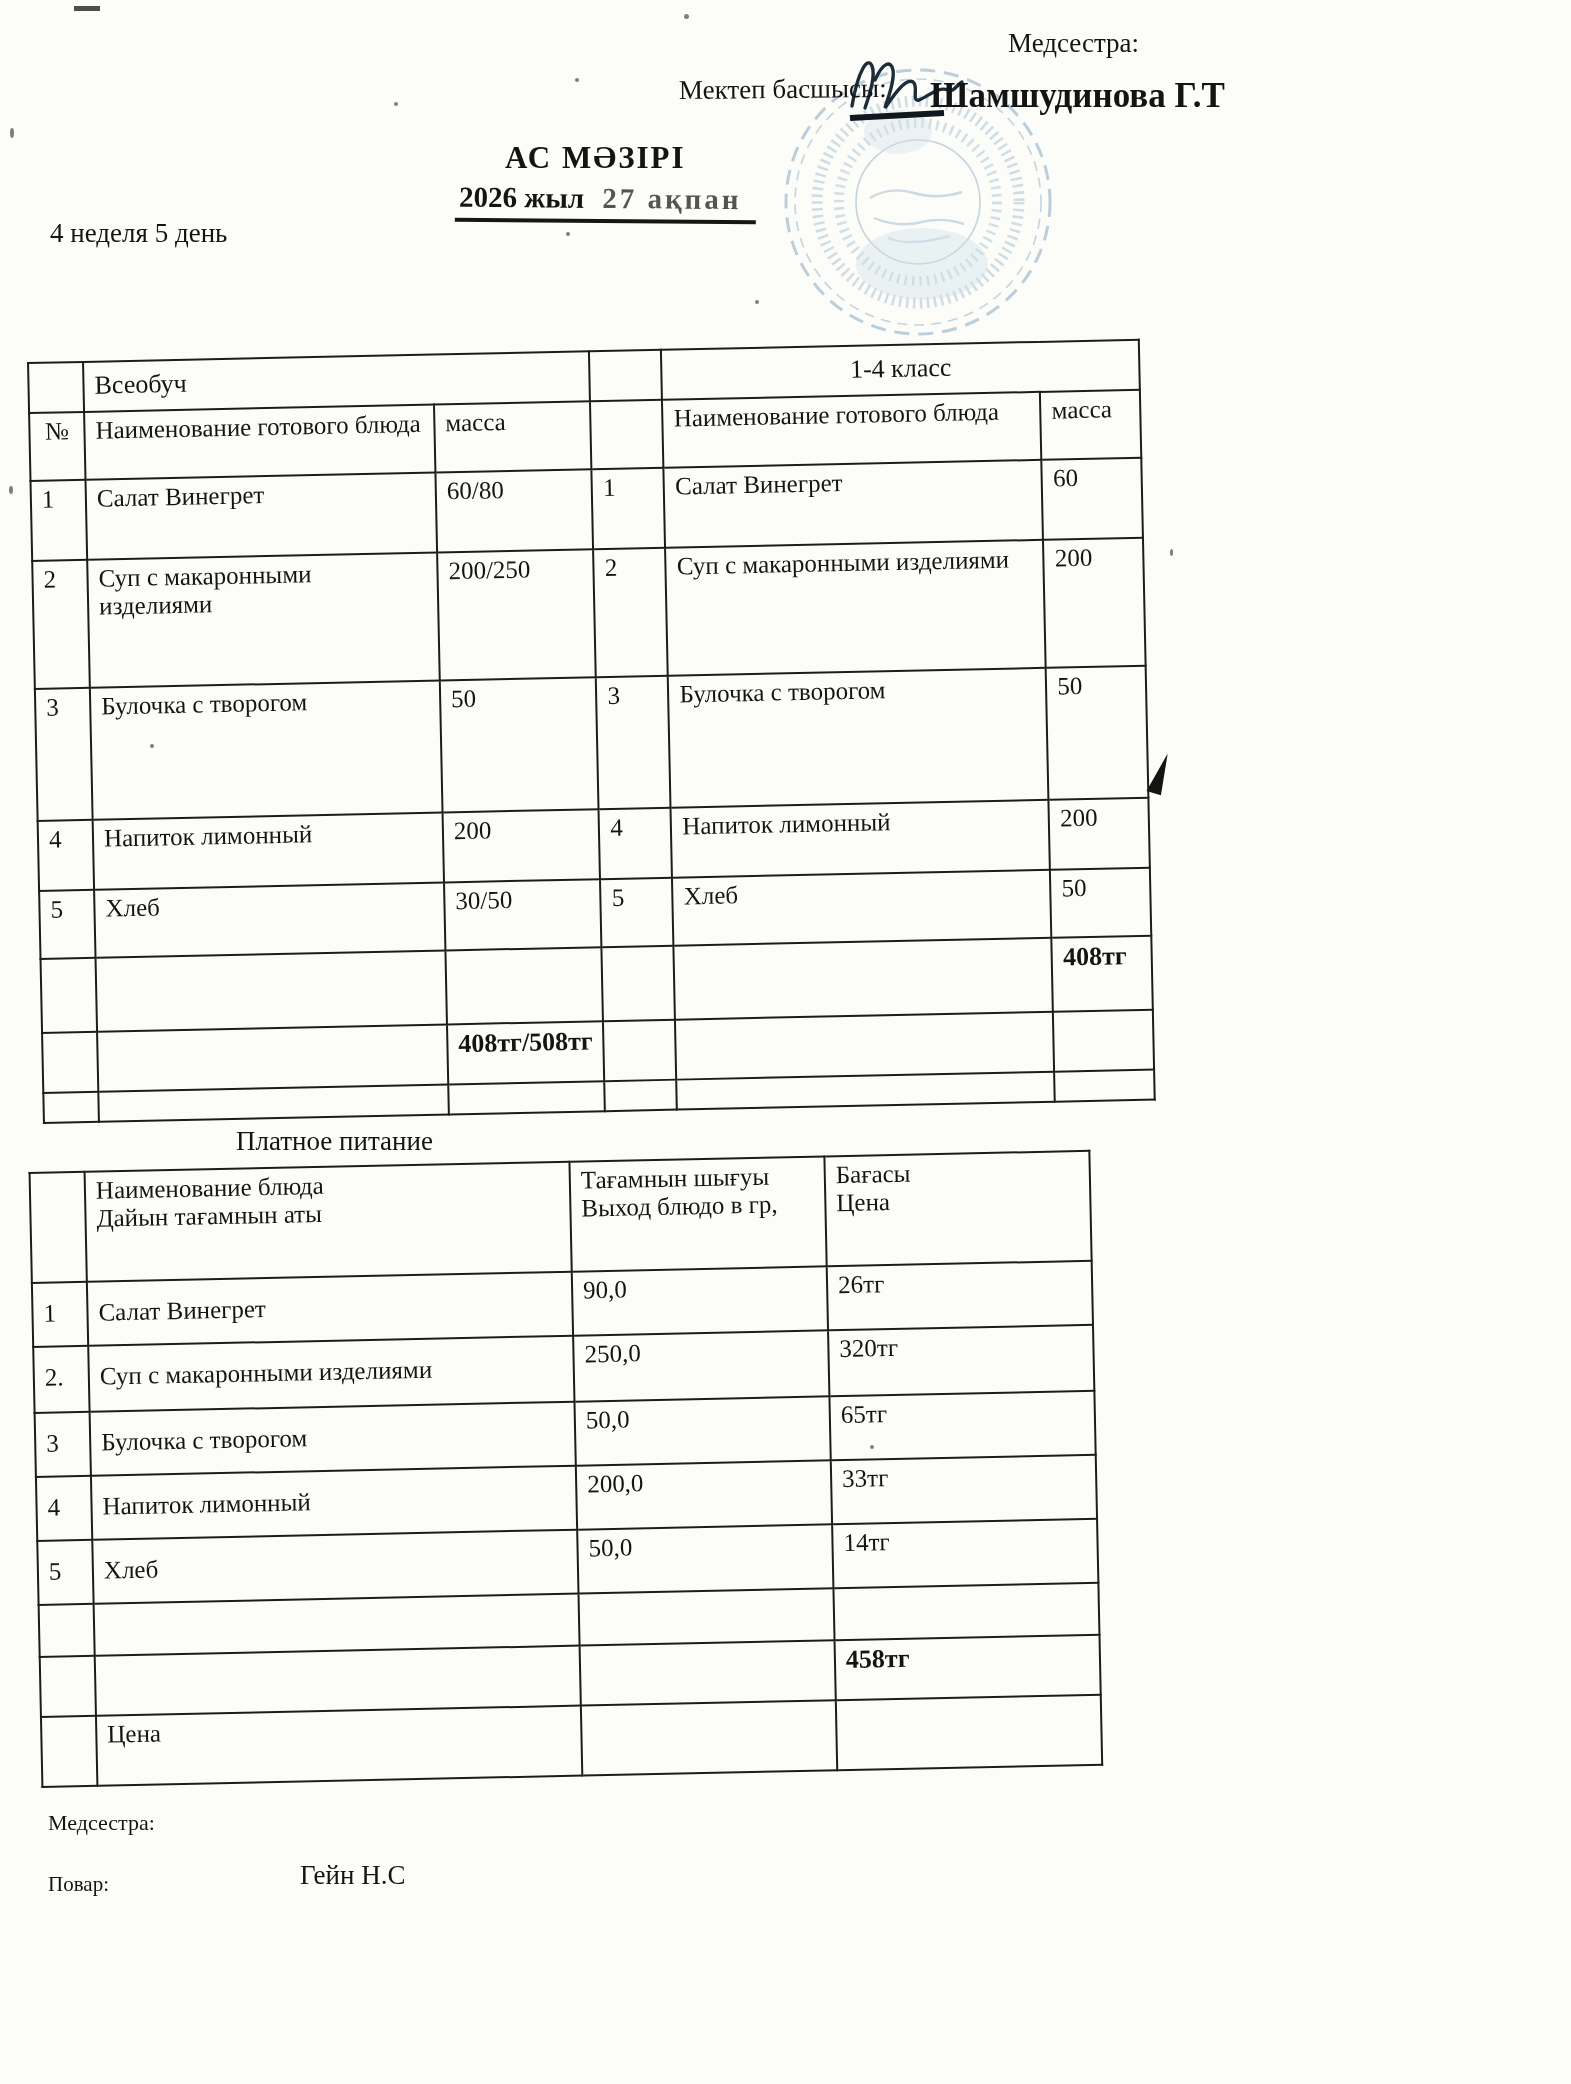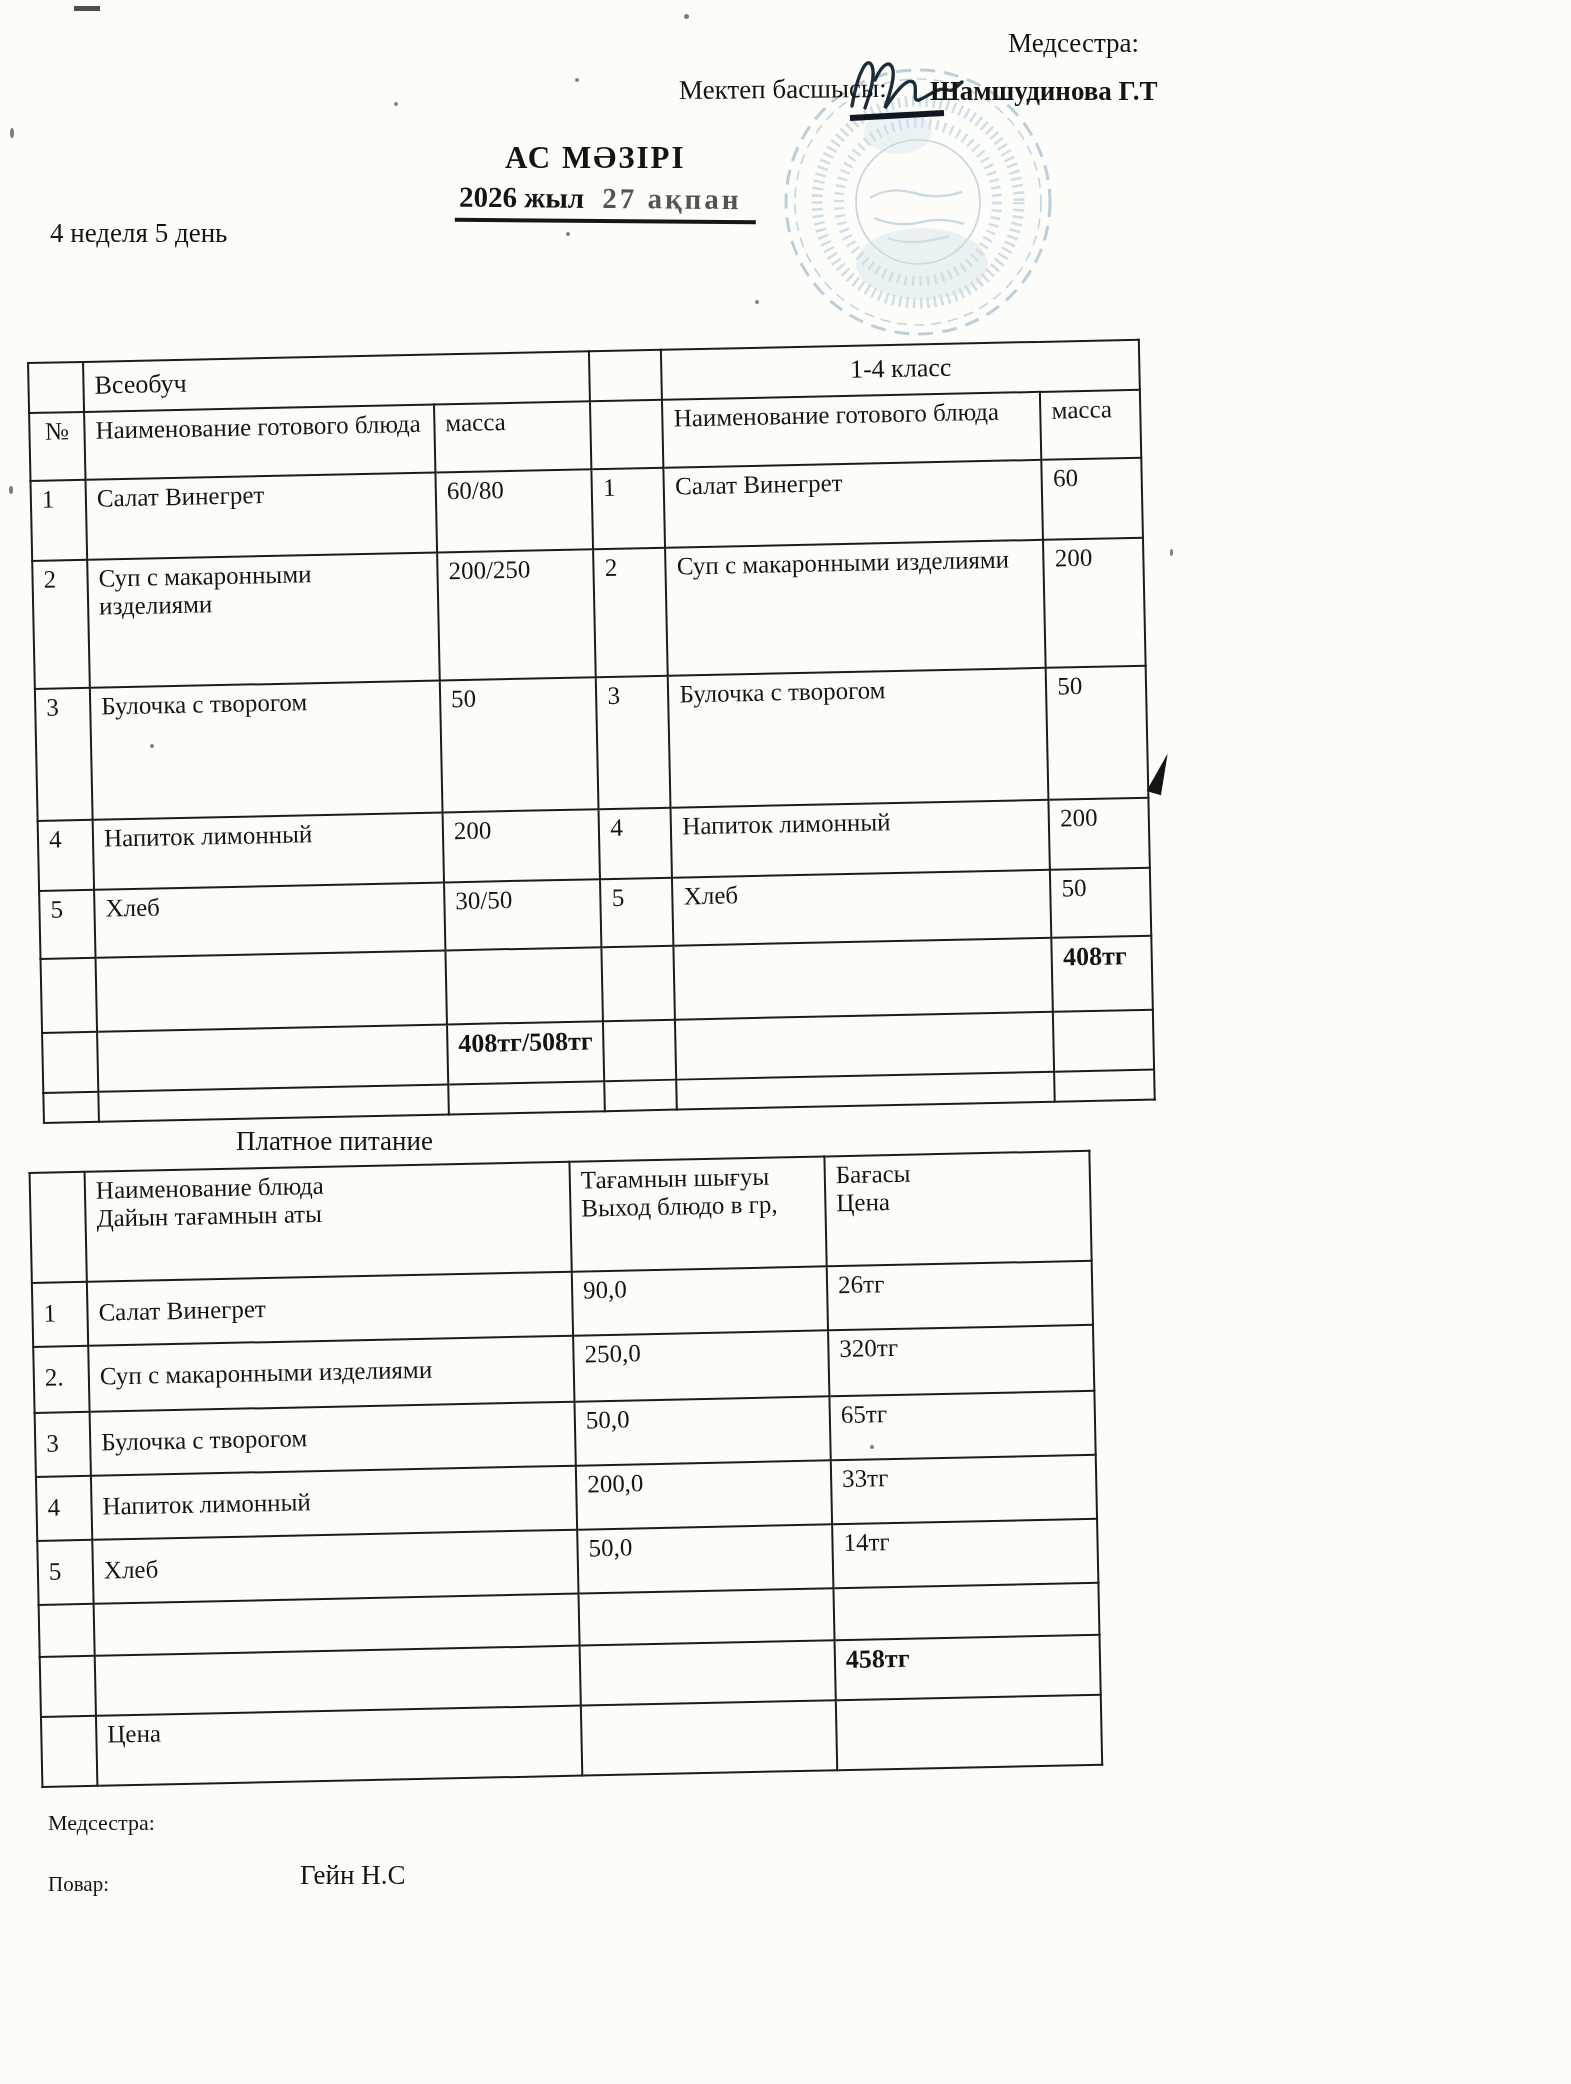--- a/index.html
+++ b/index.html
@@ -7,21 +7,21 @@
     position:relative; width:1571px; height:2084px;
     background:#fcfcf9; overflow:hidden;
     font-family:"Liberation Serif","DejaVu Serif",serif;
     color:#141414;
   }
   .abs { position:absolute; }
 
   
   .approve { top:28px; left:1008px; font-size:27px; }
   .director-line { top:74px; left:679px; font-size:27px; transform:rotate(-0.6deg); }
-  .director-name { top:76px; left:930px; font-size:27px; font-weight:bold; }
+  .director-name { top:76px; left:930px; font-size:35px; font-weight:bold; }
   .doc-title { top:140px; left:505px; font-size:31px; font-weight:bold; letter-spacing:2px; }
   .doc-date { top:182px; left:455px; font-size:29px; font-weight:bold; border-bottom:4px solid #161616; padding:0 14px 4px 4px; transform:rotate(0.5deg); }
   .doc-date .day { opacity:0.72; letter-spacing:3px; margin-left:18px; }
   .week-day { top:218px; left:50px; font-size:27px; }
 
   
   table { border-collapse:collapse; table-layout:fixed; }
   td { border:2px solid #1c1c1c; vertical-align:top; font-size:25px; padding:4px 10px; overflow:hidden; }
   .t1 { top:362px; left:35px; transform:rotate(-1.2deg); transform-origin:left center; }
   .t2 { top:1172px; left:35px; transform:rotate(-1.2deg); transform-origin:left center; }

